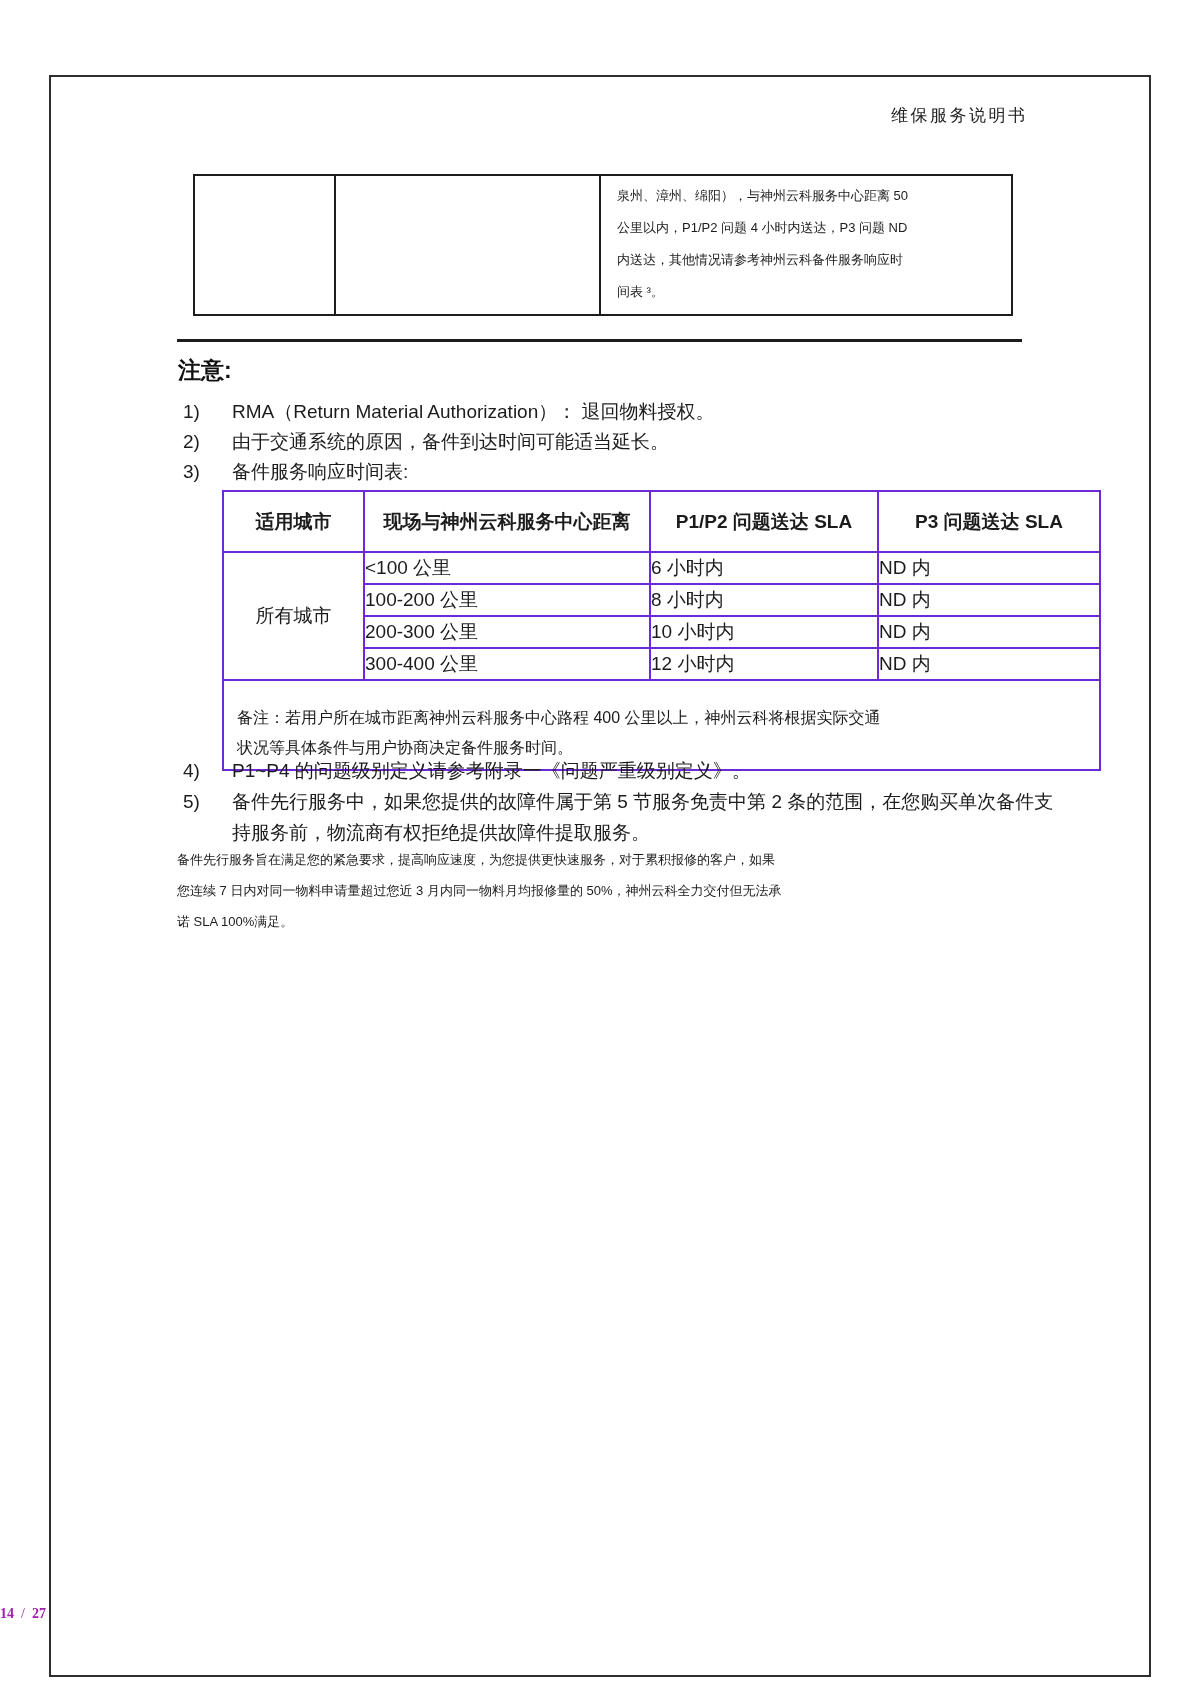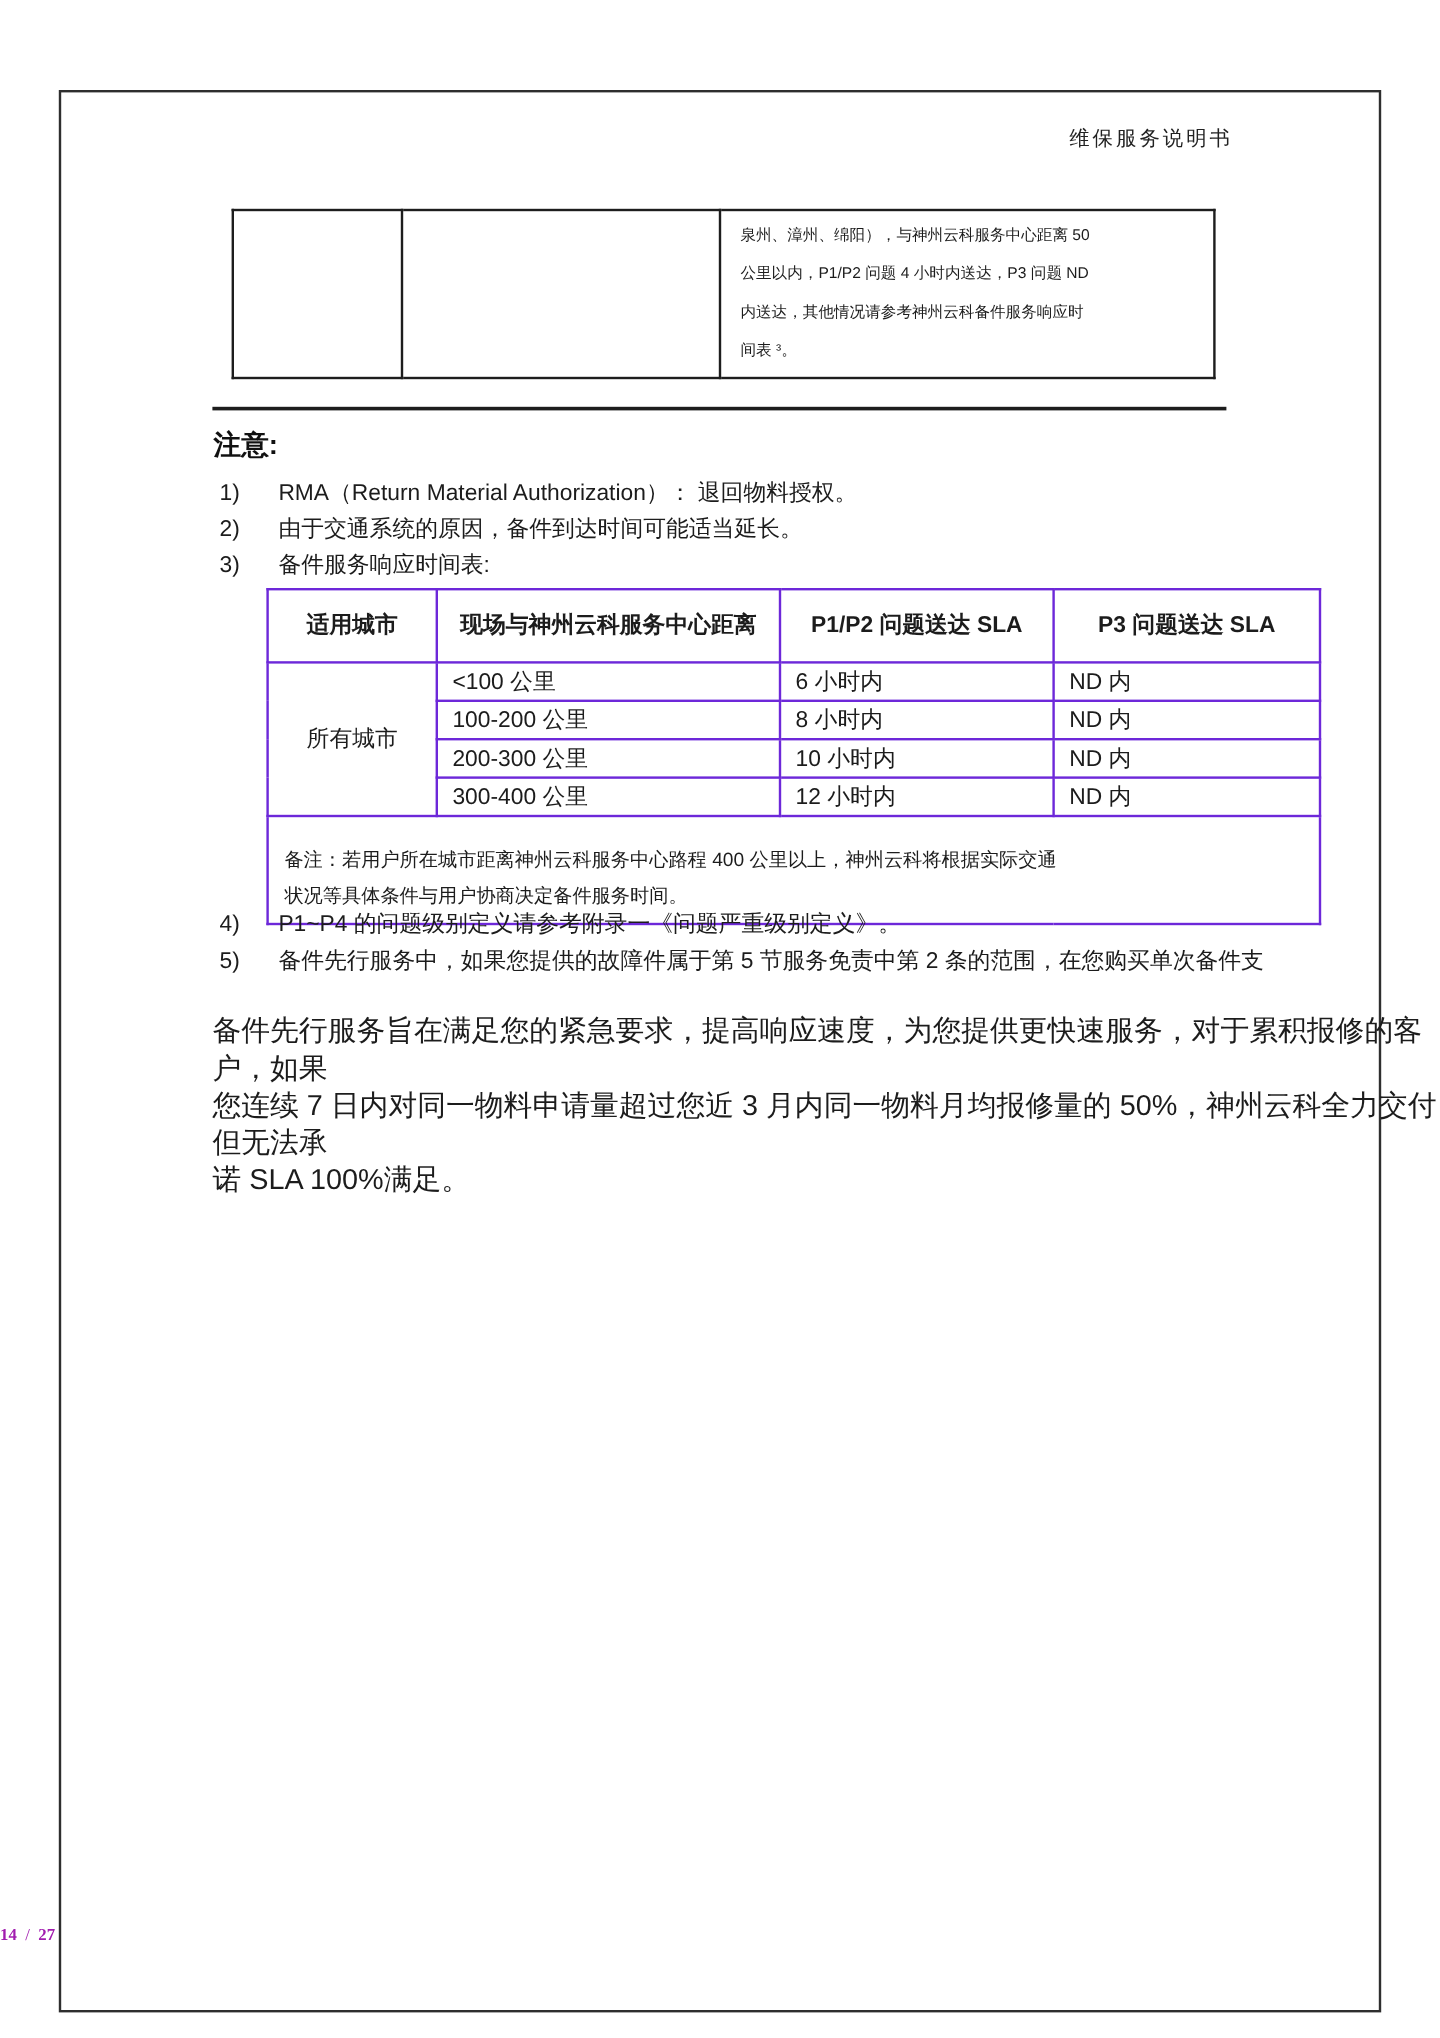--- a/index.html
+++ b/index.html
@@ -42,25 +42,25 @@
   }
   .sla-table th, .sla-table td { border:2px solid #6d28d9; }
   .sla-table th {
     font-weight:bold; text-align:center; vertical-align:middle;
     height:59px; line-height:29px; padding:0 14px;
   }
   .sla-col1 { width:111px; }
   .sla-col2 { width:256px; }
   .sla-col3 { width:198px; }
   .sla-col4 { width:192px; }
-  .sla-table td { height:30px; padding:0 12px; vertical-align:middle; text-align:left; }
+  .sla-table td { height:30px; padding:0 0; vertical-align:middle; text-align:left; }
   .sla-city { text-align:center !important; }
   .sla-remark td { height:auto; padding:22px 13px 6px 13px; font-size:16px; line-height:30px; }
   .closing {
-    position:absolute; left:177px; top:816px; font-size:24px; line-height:31px;
+    position:absolute; left:177px; top:816px; font-size:13px; line-height:31px;
   }
   .footer {
     position:absolute; top:1578px; left:0; width:100%; 
     font-family:"Liberation Serif", serif; font-size:14px; color:#a21caf;
   }
   .footer .pg { font-weight:bold; }
   .footer .sep { font-weight:normal; margin:0 7px; }
 </style>
 </head>
 <body>
@@ -145,20 +145,21 @@
   </table>
 
   <div class="note-item ni-4">
     <span class="num">4)</span>
     <span>P1~P4 的问题级别定义请参考附录一《问题严重级别定义》。</span>
   </div>
   <div class="note-item ni-5">
     <span class="num">5)</span>
     <span>
       <div>备件先行服务中，如果您提供的故障件属于第 5 节服务免责中第 2 条的范围，在您购买单次备件支</div>
+      <div>持服务前，物流商有权拒绝提供故障件提取服务。</div>
     </span>
   </div>
 
   <div class="closing">
     <div>备件先行服务旨在满足您的紧急要求，提高响应速度，为您提供更快速服务，对于累积报修的客户，如果</div>
     <div>您连续 7 日内对同一物料申请量超过您近 3 月内同一物料月均报修量的 50%，神州云科全力交付但无法承</div>
     <div>诺 SLA 100%满足。</div>
   </div>
 
   <div class="footer">

